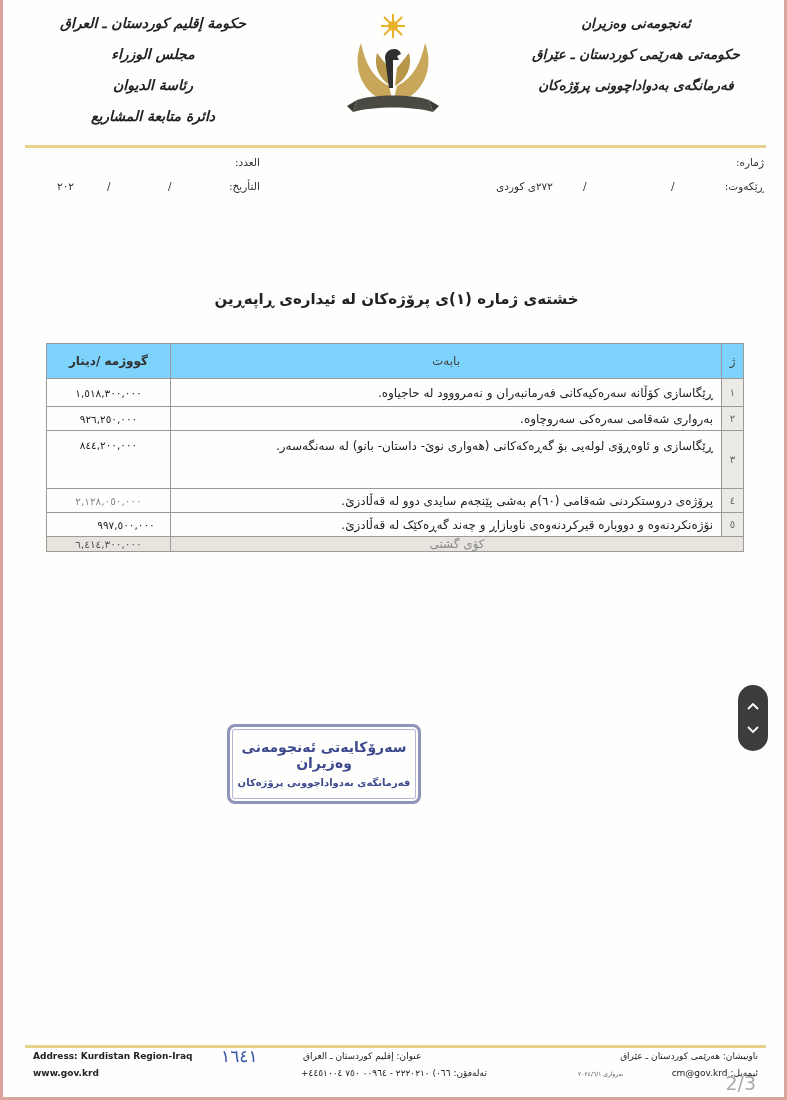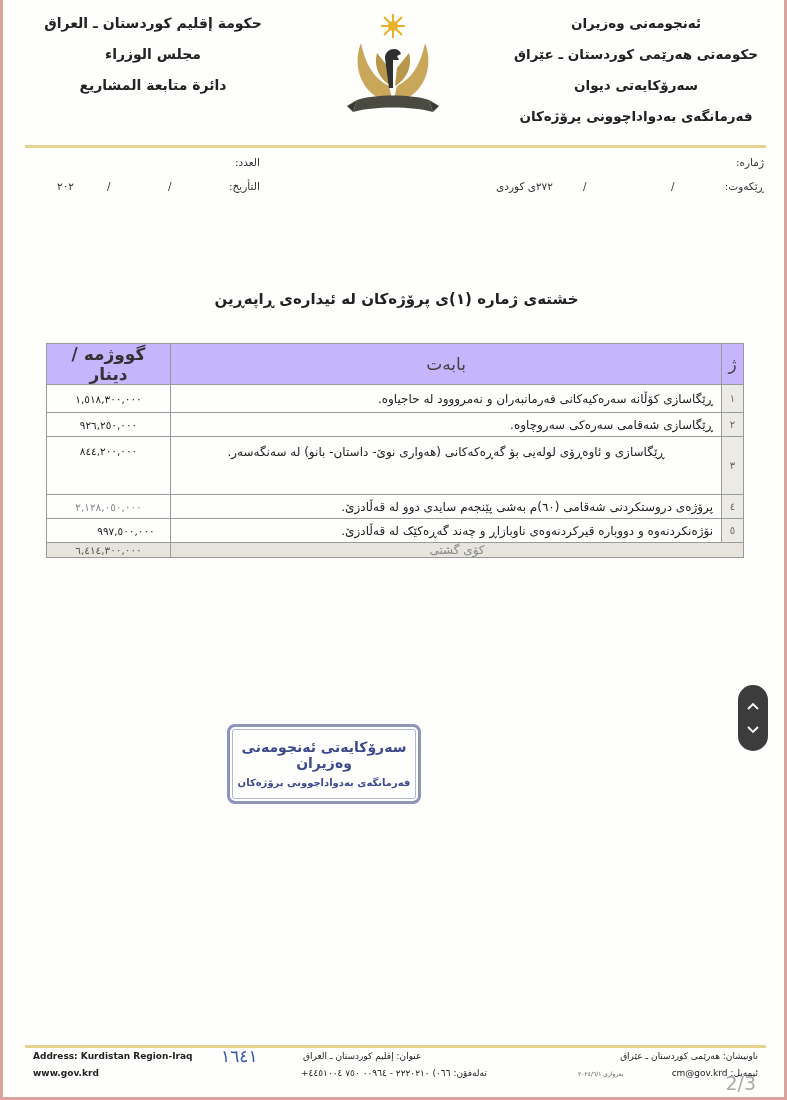--- a/index.html
+++ b/index.html
@@ -6,49 +6,49 @@
     html, body { width: 787px; height: 1100px; background: #ffffff; overflow: hidden; }
     body { font-family: "DejaVu Sans", sans-serif; color: #222; position: relative; }
 
     .page {
       position: absolute; left: 0; top: 0; width: 787px; height: 1100px;
       border-left: 3px solid #d9a49c; border-right: 3px solid #d9a49c;
       border-bottom: 3px solid #d9a49c;
       background: #fefefd;
     }
 
-    .hdr-col { position: absolute; top: 8px; text-align: center; direction: rtl; font-weight: bold; }
+    .hdr-col { position: absolute; top: 8px; text-align: center; direction: rtl; font-weight: bold; font-style: italic; }
     .hdr-col div { line-height: 31px; white-space: nowrap; }
     .hdr-left { left: 40px; width: 220px; font-size: 14px; }
     .hdr-right { right: 18px; width: 260px; font-size: 13.5px; }
 
     .emblem { position: absolute; left: 340px; top: 8px; width: 100px; height: 112px; }
 
     .gold-line { position: absolute; left: 22px; right: 18px; height: 3px; background: #e6d38e; }
     .gold-top { top: 145px; }
     .gold-bottom { top: 1045px; }
 
     .meta { position: absolute; direction: rtl; font-size: 10.5px; color: #333; white-space: nowrap; }
 
     .title { position: absolute; top: 290px; left: 0; width: 787px; text-align: center; direction: rtl;
       font-size: 15px; font-weight: bold; color: #222; }
 
     table.projects {
       position: absolute; left: 43px; top: 343px; width: 698px;
       border-collapse: collapse; direction: rtl; font-size: 12px;
     }
     table.projects td, table.projects th { border: 1px solid #9a9a9a; padding: 0 8px; vertical-align: middle; }
-    table.projects th { background: #c4b5fd; font-weight: normal; color: #444; height: 35px; font-size: 17px; }
+    table.projects th { background: #7dd3fc; font-weight: normal; color: #444; height: 35px; font-size: 12px; }
     .col-no { width: 22px; text-align: center; background: #eceae4; color: #666; font-size: 10px; padding: 0 !important; }
     .col-desc { width: 552px; text-align: right; }
     .col-amt { width: 124px; text-align: center; direction: ltr; font-size: 10.5px; letter-spacing: 0.3px; }
     tr.r1 td { height: 28px; }
     tr.r2 td { height: 24px; }
     tr.r3 td { height: 58px; }
-    tr.r3 td.col-desc { line-height: 22px; vertical-align: top; padding-top: 4px; text-align: center; }
+    tr.r3 td.col-desc { line-height: 22px; vertical-align: top; padding-top: 4px; }
     tr.r3 td.col-amt { vertical-align: top; padding-top: 8px; }
     tr.r4 td { height: 24px; }
     tr.r5 td { height: 24px; padding-left: 43px; }
     tr.total td { height: 15px; background: #e6e4dd; color: #888; }
     tr.total td.total-label { text-align: center; font-size: 12px; }
     .faded { color: #888; }
 
     .stamp {
       position: absolute; left: 224px; top: 724px; width: 194px; height: 80px;
       border: 3px solid #8d95b9; border-radius: 8px; direction: rtl; text-align: center;
@@ -77,20 +77,21 @@
     .f-pagenum { right: 28px; top: 1072px; font-size: 19px; color: #aaa; font-family: "DejaVu Sans", sans-serif; }
   </style>
 </head>
 <body>
 
 <div class="page">
 
   <div class="hdr-col hdr-left">
     <div>حكومة إقليم كوردستان ـ العراق</div>
     <div>مجلس الوزراء</div>
+    <div>رئاسة الديوان</div>
     <div>دائرة متابعة المشاريع</div>
   </div>
 
   <div class="emblem">
     <svg viewBox="0 0 100 112" width="100" height="112">
       <g fill="#e9b12a">
         <circle cx="50" cy="18" r="5"></circle>
         <g stroke="#e9b12a" stroke-width="2">
           <line x1="50" y1="6" x2="50" y2="30"></line>
           <line x1="38" y1="18" x2="62" y2="18"></line>
@@ -105,21 +106,20 @@
       <path d="M42 50 C42 40 56 38 58 46 L54 48 L56 52 L50 52 L50 80 L46 80 Z" fill="#2f2f2f"></path>
       <path d="M14 92 C30 86 70 86 86 92 L90 104 C70 98 30 98 10 104 Z" fill="#4a4a42"></path>
       <path d="M10 104 L4 98 L14 92 Z" fill="#3a3a34"></path>
       <path d="M90 104 L96 98 L86 92 Z" fill="#3a3a34"></path>
     </svg>
   </div>
 
   <div class="hdr-col hdr-right">
     <div>ئەنجومەنی وەزیران</div>
     <div>حکومەتی هەرێمی کوردستان ـ عێراق</div>
-    <div>سەرۆکایەتی دیوان</div>
     <div>فەرمانگەی بەدواداچوونی پرۆژەکان</div>
   </div>
 
   <div class="gold-line gold-top"></div>
 
   <div class="meta" style="left:232px; top:156px;">العدد:</div>
   <div class="meta" style="left:226px; top:180px;">التأريخ:</div>
   <div class="meta" style="left:165px; top:180px;">/</div>
   <div class="meta" style="left:104px; top:180px;">/</div>
   <div class="meta" style="left:54px; top:180px;">٢٠٢</div>
@@ -141,21 +141,21 @@
       </tr>
     </thead>
     <tbody>
       <tr class="r1">
         <td class="col-no">١</td>
         <td class="col-desc">ڕێگاسازی کۆڵانە سەرەکیەکانی فەرمانبەران و نەمرووود لە حاجیاوە.</td>
         <td class="col-amt">١,٥١٨,٣٠٠,٠٠٠</td>
       </tr>
       <tr class="r2">
         <td class="col-no">٢</td>
-        <td class="col-desc">ڕێگاسازی شەقامی سەرەکی سەروچاوە.</td>
+        <td class="col-desc">بەرواری شەقامی سەرەکی سەروچاوە.</td>
         <td class="col-amt">٩٢٦,٢٥٠,٠٠٠</td>
       </tr>
       <tr class="r3">
         <td class="col-no">٣</td>
         <td class="col-desc">ڕێگاسازی و ئاوەڕۆی لولەیی بۆ گەڕەکەکانی (هەواری نوێ- داستان- بانو) لە سەنگەسەر.</td>
         <td class="col-amt">٨٤٤,٢٠٠,٠٠٠</td>
       </tr>
       <tr class="r4">
         <td class="col-no">٤</td>
         <td class="col-desc">پرۆژەی دروستکردنی شەقامی (٦٠)م بەشی پێنجەم سایدی دوو لە قەڵادزێ.</td>

